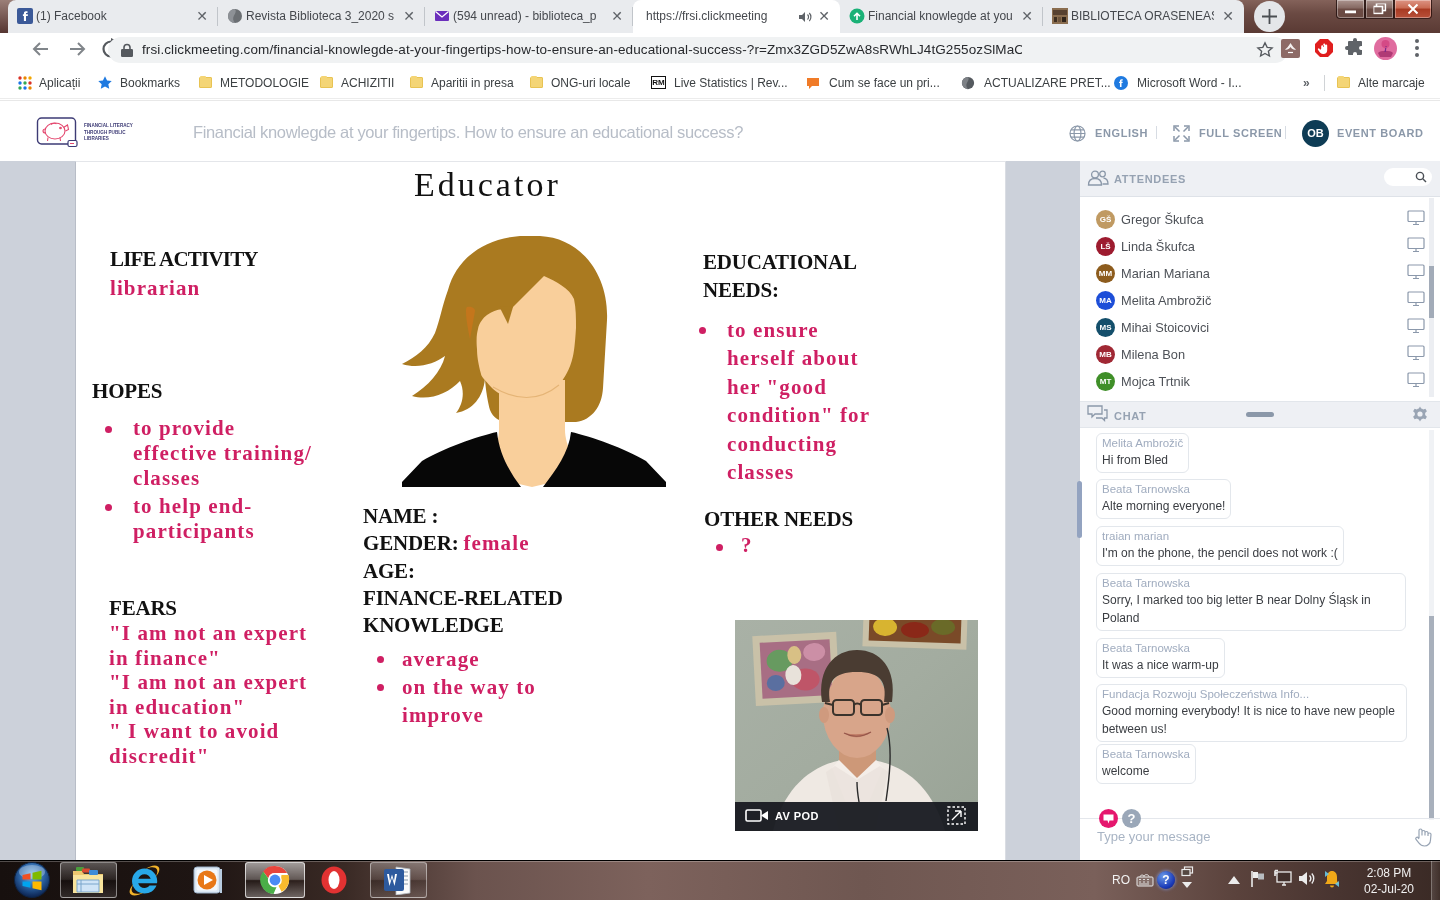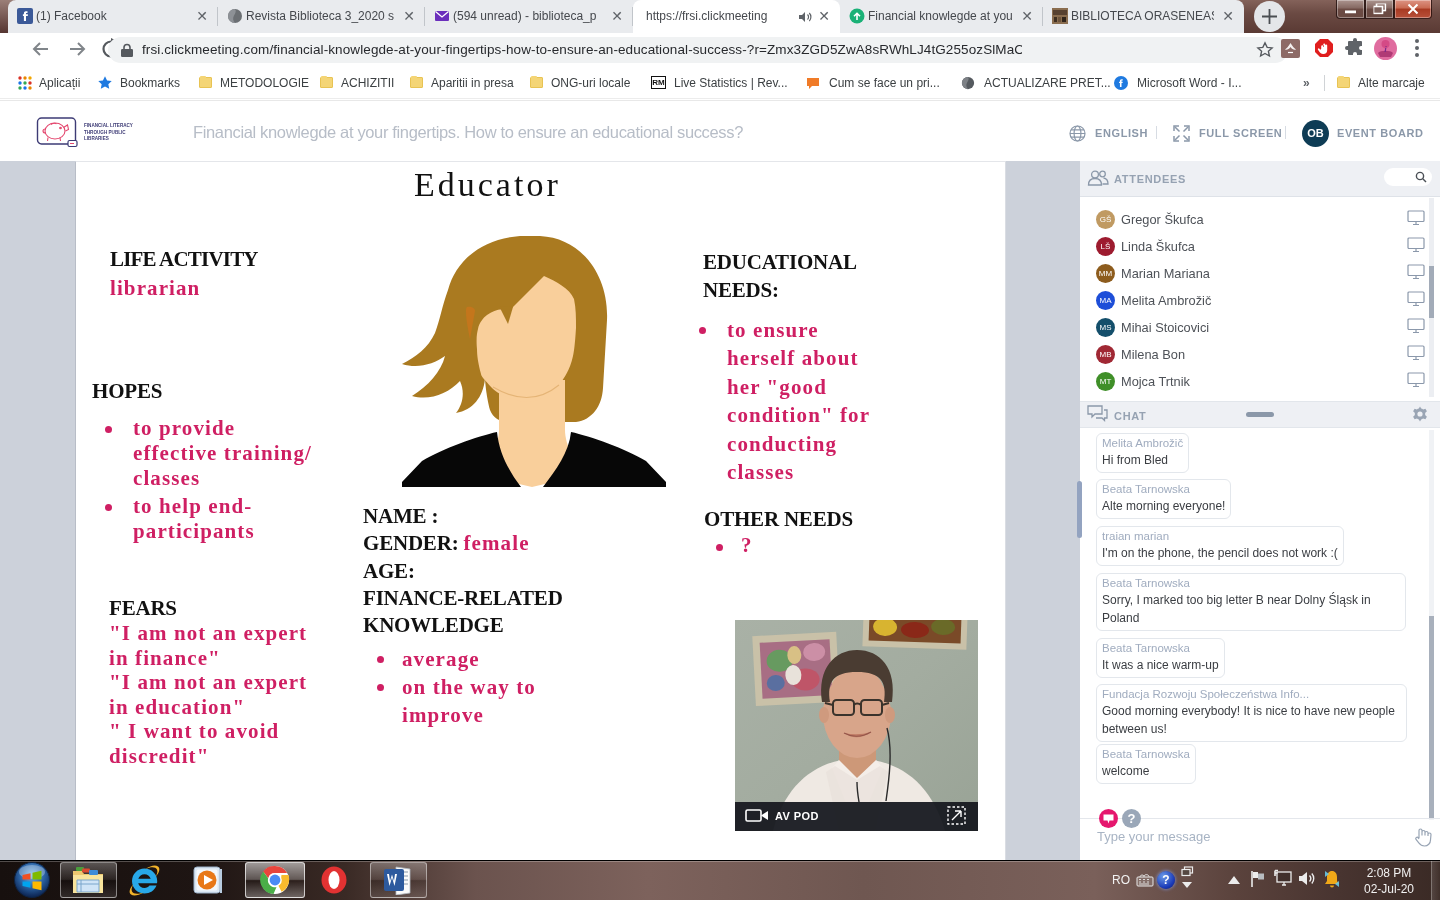--- a/index.html
+++ b/index.html
@@ -43,21 +43,21 @@
 #slide{left:75px;top:161px;width:931px;height:699px;background:#fff;border-left:1px solid #b8bdc7;border-right:1px solid #dadde3;border-top:1px solid #e4e6ea}
 #sidebar{left:1080px;top:161px;width:360px;height:699px;background:#fff}
 
 .ser{font-family:"Liberation Serif",serif}
 .blk{color:#111;font-weight:bold;letter-spacing:-.2px}
 .mag{color:#cf1f63;font-weight:bold;letter-spacing:1.1px}
 .sl{position:absolute;white-space:nowrap}
 
 .shead{background:#eef0f4;color:#8b98a9;font-size:11px;font-weight:bold;letter-spacing:.6px}
 .att-row{position:absolute;width:360px;height:27px}
-.av{position:absolute;left:16px;top:4px;width:19px;height:19px;border-radius:50%;color:#fff;font-size:8px;font-weight:normal;text-align:center;line-height:19px}
+.av{position:absolute;left:16px;top:4px;width:19px;height:19px;border-radius:50%;color:#fff;font-size:8px;font-weight:bold;text-align:center;line-height:19px}
 .att-name{position:absolute;left:41px;top:6px;font-size:12.8px;color:#4e5258}
 .moni{position:absolute;right:15px;top:4px}
 .msg{position:absolute;background:#fff;border:1px solid #e3e7ec;border-radius:6px;padding:2px 5px 3px 5px}
 .msg .who,.msg .txt1{white-space:nowrap}
 .msg .who{font-size:11.5px;line-height:14px;color:#a0acbf;margin-bottom:1px;white-space:nowrap}
 .msg .txt{font-size:12px;color:#3a3d42;line-height:18px}
 
 #taskbar{left:0;top:860px;width:1440px;height:40px;background:linear-gradient(90deg,#17100e 0%,#1e1513 14%,#3a2a25 24%,#6b534e 33%,#7d625c 45%,#6f5751 60%,#7a605a 76%,#5a423c 86%,#483430 93%,#3a2a25 100%);border-top:1px solid #000}
 #taskbar:before{content:"";position:absolute;left:0;top:0;width:100%;height:1px;background:rgba(255,255,255,.25)}
 .tkbox{top:862px;height:36px;border:1px solid rgba(255,255,255,.45);border-radius:3px;background:linear-gradient(180deg,rgba(255,255,255,.28),rgba(255,255,255,.08) 48%,rgba(0,0,0,.12) 52%,rgba(255,255,255,.10))}

